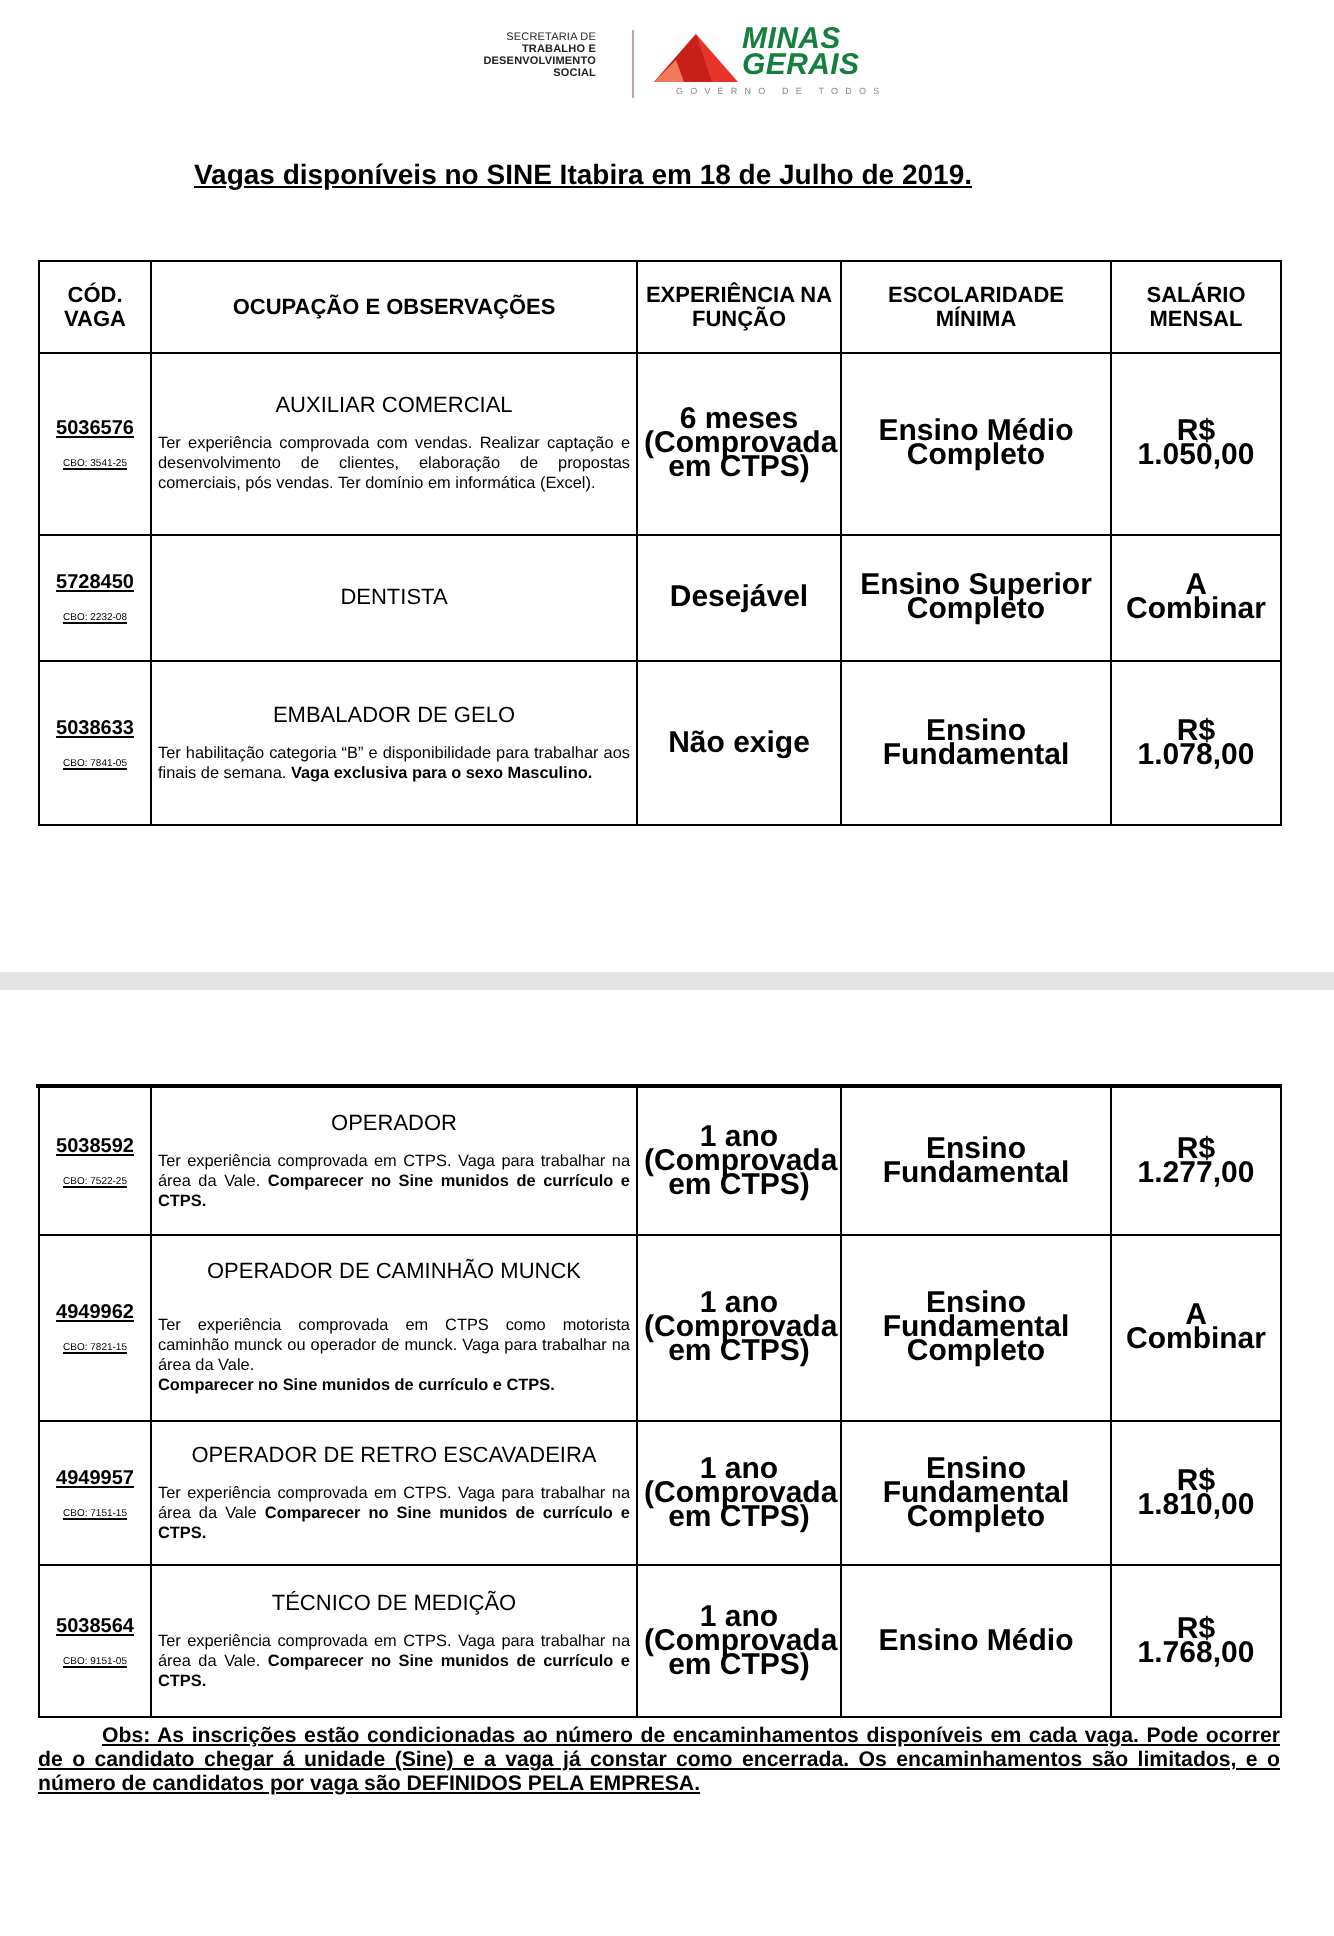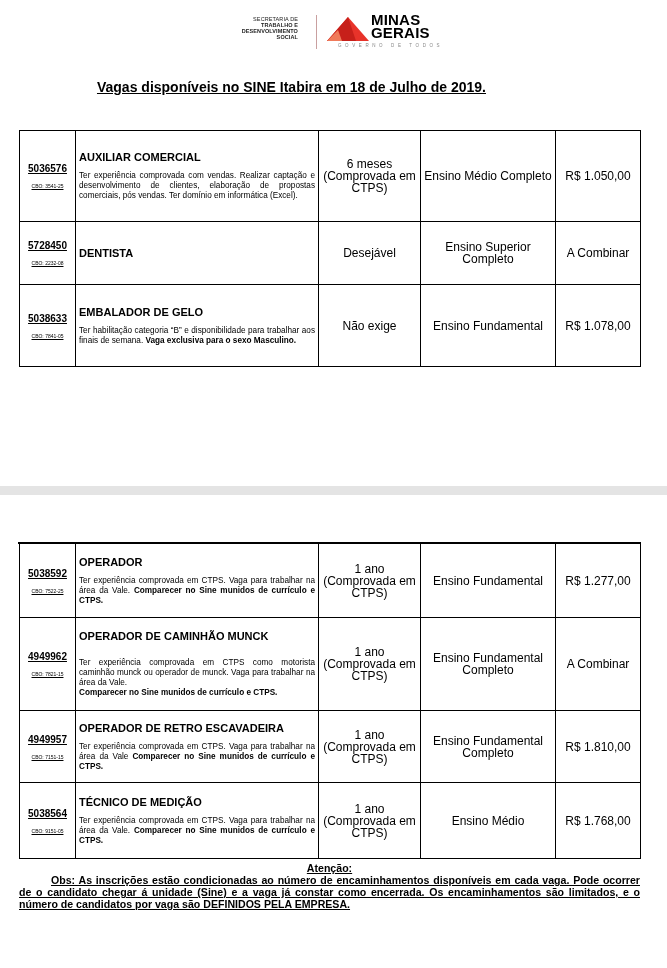--- a/index.html
+++ b/index.html
@@ -5,34 +5,34 @@
   html, body { margin:0; padding:0; background:#ffffff; }
   body { width:667px; height:968px; position:relative; overflow:hidden;
          font-family:"Liberation Sans", sans-serif; color:#000; }
   .logo { position:absolute; top:12px; left:228px; width:220px; height:40px; }
   .logo .sec { position:absolute; right:150px; top:4px; text-align:right;
                font-size:5.5px; line-height:6px; font-weight:bold; color:#222; letter-spacing:0.1px; }
   .logo .sec .l1 { font-weight:normal; }
   .logo .divider { position:absolute; left:88px; top:3px; width:1px; height:34px; background:#c9a0a0; }
   .logo .tri { position:absolute; left:98px; top:4px; }
   .logo .mg { position:absolute; left:143px; top:1px; font-size:15px; font-weight:bold;
-              line-height:13px; color:#000000; letter-spacing:0.2px; }
+              line-height:13px; color:#15803d; letter-spacing:0.2px;font-style:italic; }
   .logo .gov { position:absolute; left:110px; top:31px; font-size:4.5px; letter-spacing:3.6px; color:#888; }
   .title { position:absolute; top:79px; left:0; width:583px; text-align:center;
            font-size:14px; font-weight:bold; text-decoration:underline; }
   table.vagas { position:absolute; border-collapse:collapse; left:19px; width:621px; table-layout:fixed; }
   table.vagas td, table.vagas th { border:1.2px solid #000; padding:0 3px; vertical-align:middle; }
   table.vagas th { font-size:11px; font-weight:bold; text-align:center; line-height:12px; }
   .cod { text-align:center; }
   .cod .code { font-size:10px; font-weight:bold; text-decoration:underline; display:block; margin-bottom:9px; }
   .cod .cbo { font-size:5px; text-decoration:underline; display:block; }
-  .occ .name { font-size:11px; font-weight:bold; display:block; margin-bottom:8px; }
+  .occ .name { font-size:11px; font-weight:normal; text-align:center; display:block; margin-bottom:8px; }
   .occ .desc { font-size:8.2px; line-height:10px; text-align:justify; display:block; }
   .occ .desc b { font-weight:bold; }
-  .center-bold { text-align:center; font-size:12px; font-weight:normal; line-height:12px; }
+  .center-bold { text-align:center; font-size:15px; font-weight:bold; line-height:12px; }
   .band { position:absolute; left:0; top:486px; width:667px; height:9px; background:#e4e4e4; }
   .t2top { position:absolute; left:18px; top:542px; width:623px; height:2px; background:#000; }
   .footer { position:absolute; left:19px; top:862px; width:621px; font-size:10.6px; font-weight:bold; line-height:12px; }
   .footer .att { text-align:center; text-decoration:underline; }
   .footer p { margin:0; text-align:justify; }
   .footer .ind { text-indent:32px; }
   .footer .u { text-decoration:underline; }
 </style>
 </head>
 <body>
@@ -61,20 +61,27 @@
 
 <table class="vagas" style="top:130px;">
   <colgroup>
       <col style="width:56px">
       <col style="width:243px">
       <col style="width:102px">
       <col style="width:135px">
       <col style="width:85px">
     </colgroup>
   <tbody>
+      <tr style="height:46px">
+    <th>CÓD. VAGA</th>
+    <th>OCUPAÇÃO E OBSERVAÇÕES</th>
+    <th>EXPERIÊNCIA NA FUNÇÃO</th>
+    <th>ESCOLARIDADE MÍNIMA</th>
+    <th>SALÁRIO MENSAL</th>
+  </tr>
   <tr style="height:91px">
     <td class="cod">
       <span class="code">5036576</span>
       <span class="cbo">CBO: 3541-25</span>
     </td>
     <td class="occ">
       <span class="name">AUXILIAR COMERCIAL</span>
       <span class="desc"><span>Ter experiência comprovada com vendas. Realizar captação e desenvolvimento de clientes, elaboração de propostas comerciais, pós vendas. Ter domínio em informática (Excel).</span></span>
     </td>
     <td class="center-bold">6 meses (Comprovada em CTPS)</td>
@@ -170,15 +177,14 @@
       <span class="desc"><span>Ter experiência comprovada em CTPS. Vaga para trabalhar na área da Vale.</span> <b>Comparecer no Sine munidos de currículo e CTPS.</b></span>
     </td>
     <td class="center-bold">1 ano (Comprovada em CTPS)</td>
     <td class="center-bold">Ensino Médio</td>
     <td class="center-bold">R$ 1.768,00</td>
   </tr>
 </tbody>
   </table>
 
 <div class="footer">
-  <div class="att">Atenção:</div>
   <p class="ind"><span class="u">Obs: As inscrições estão condicionadas ao número de encaminhamentos disponíveis em cada vaga. Pode ocorrer de o candidato chegar á unidade (Sine) e a vaga já constar como encerrada. Os encaminhamentos são limitados, e o número de candidatos por vaga são DEFINIDOS PELA EMPRESA.</span></p>
 </div>
 
 </body></html>

